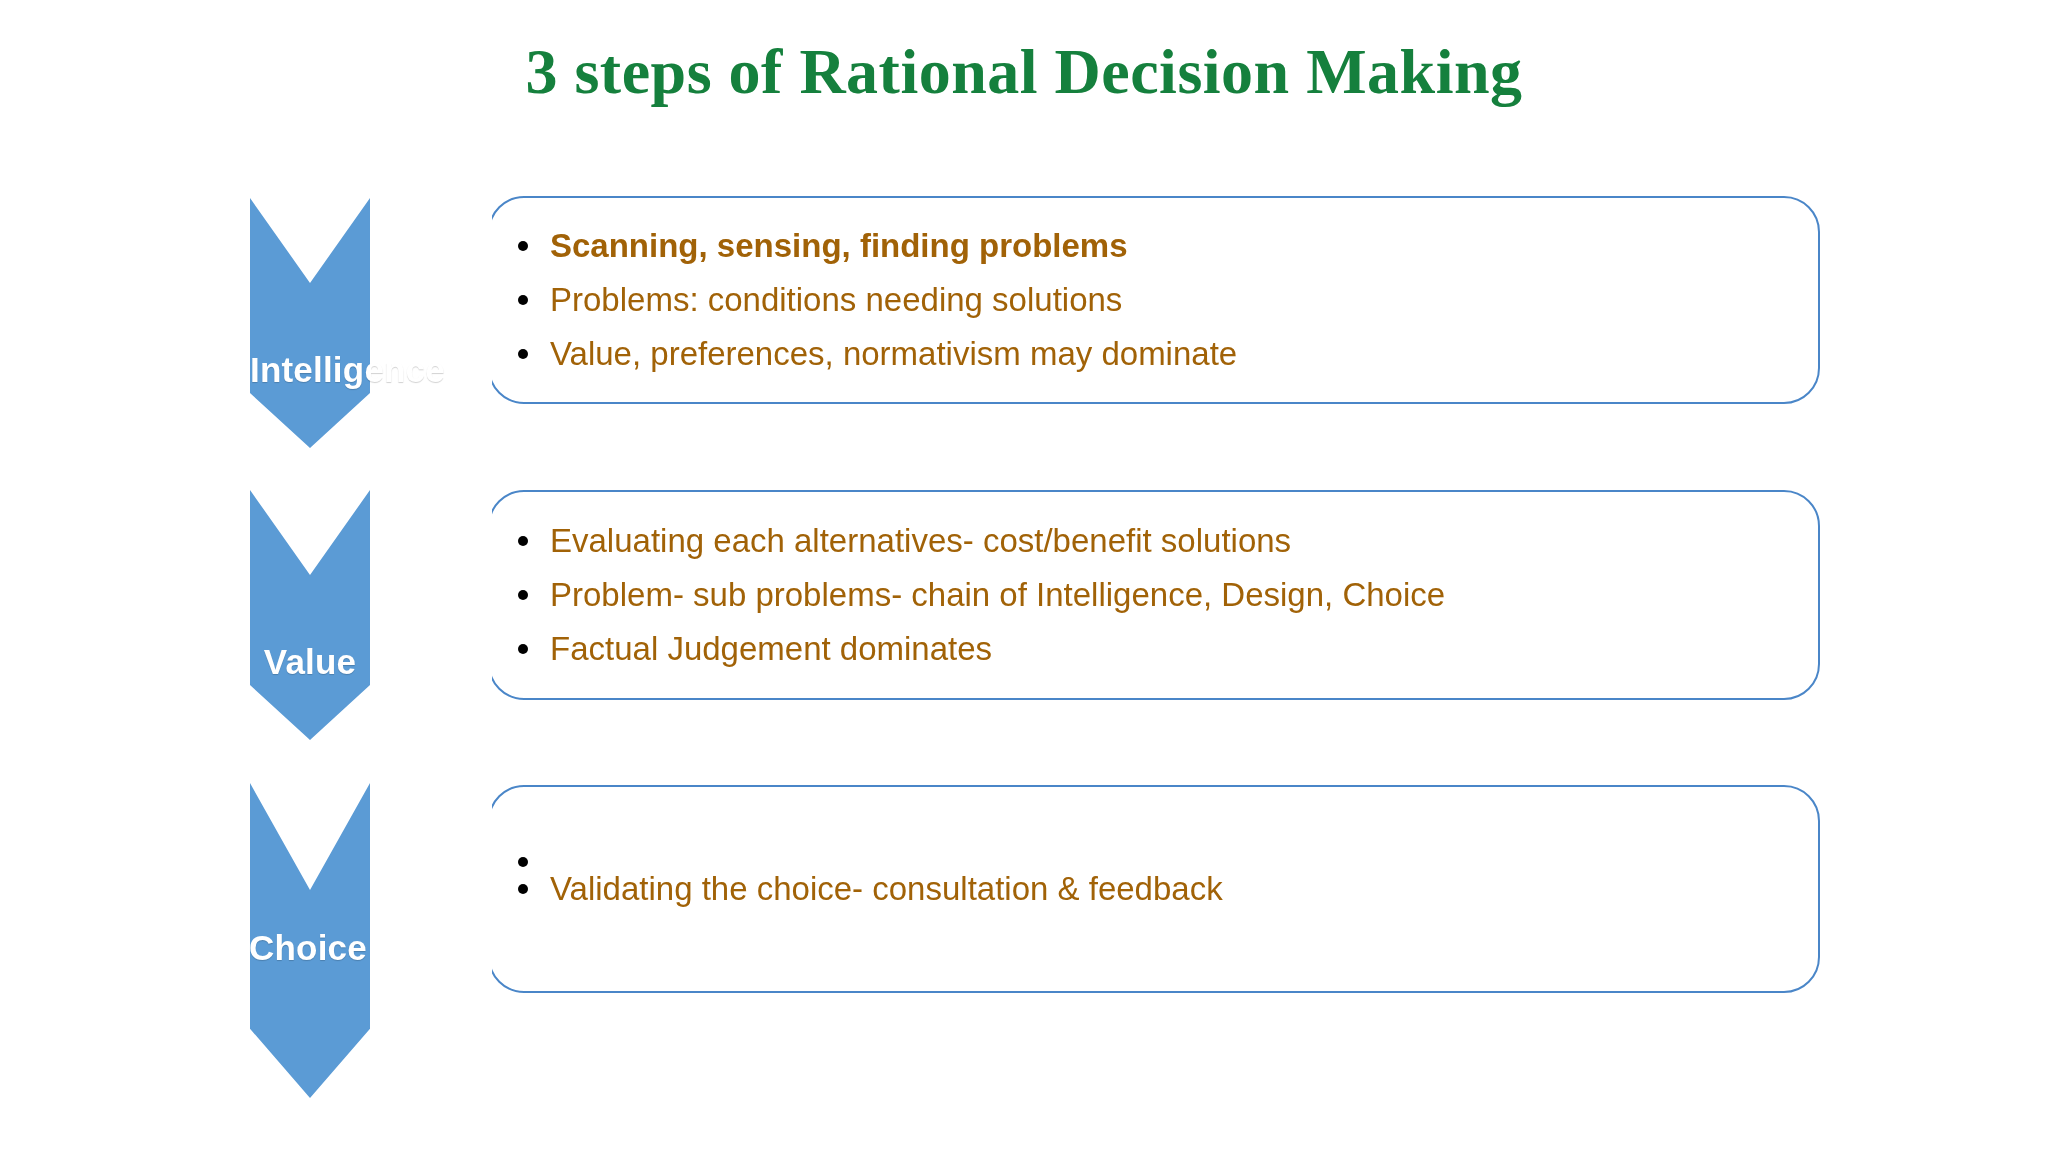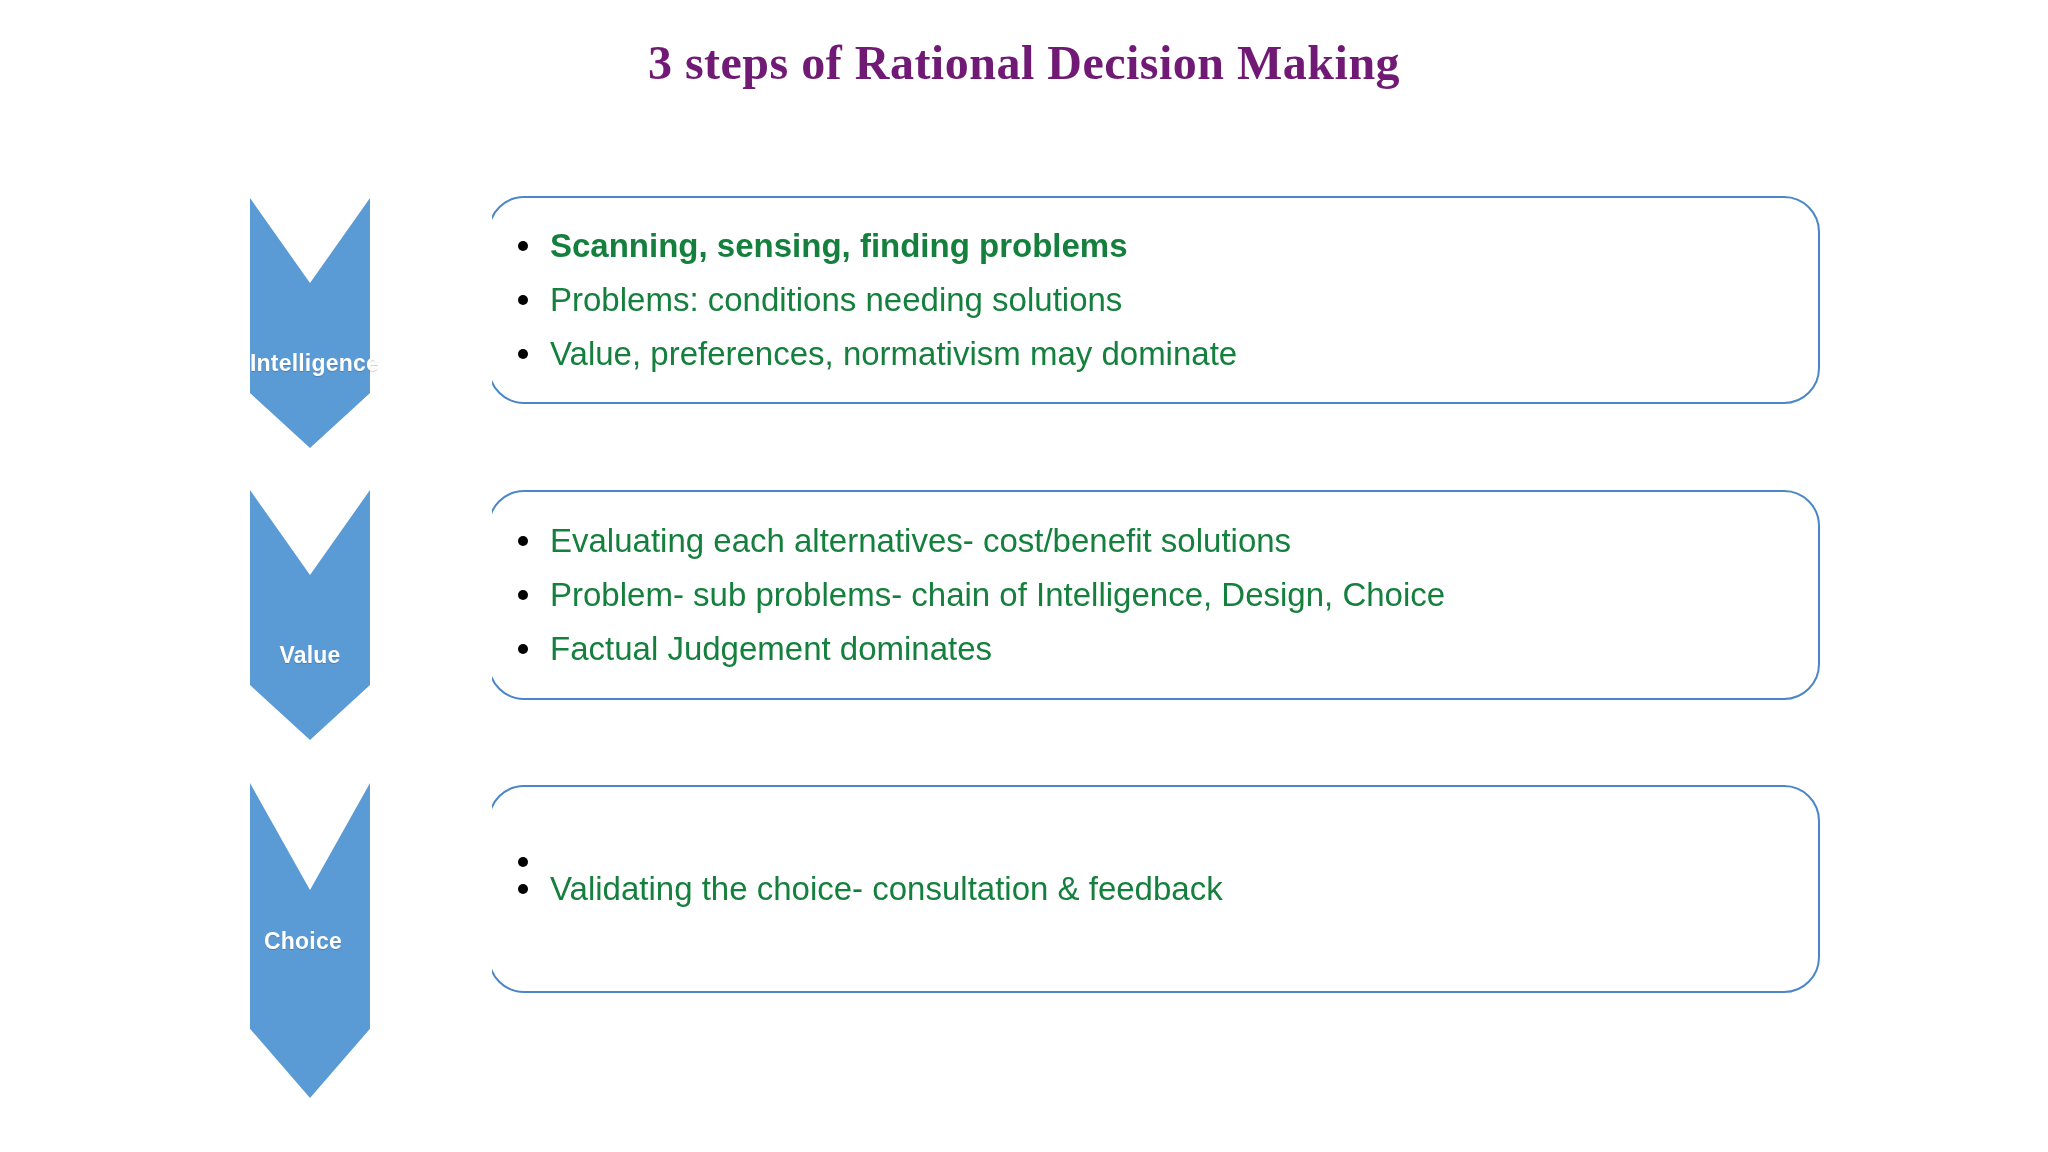--- a/index.html
+++ b/index.html
@@ -27,24 +27,24 @@
 
   
   #slide-title {
     position: absolute;
     left: 0;
     top: 38px;
     width: 2048px;
     text-align: center;
     font-family: "Liberation Serif", "DejaVu Serif", serif;
     font-weight: bold;
-    font-size: 48px;
+    font-size: 64px;
     line-height: 1.05;
     letter-spacing: 0.5px;
-    color: #701a75;
+    color: #15803d;
     white-space: nowrap;
   }
 
   
   .step-row {
     position: absolute;
     left: 0;
   }
 
   
@@ -56,21 +56,21 @@
     clip-path: polygon(0% 0%, 50% 34%, 100% 0%, 100% 78%, 50% 100%, 0% 78%);
   }
   .chevron-label {
     position: absolute;
     left: 0;
     width: 100%;
     text-align: center;
     color: #ffffff;
     font-family: "Liberation Sans", sans-serif;
     font-weight: bold;
-    font-size: 23px;
+    font-size: 35px;
     line-height: 1;
     white-space: nowrap;
     letter-spacing: 0.2px;
     text-shadow: 0 1px 1px rgba(0,0,0,0.18);
   }
 
   
   .card {
     position: absolute;
     box-sizing: border-box;
@@ -94,21 +94,21 @@
     list-style: none;
     margin: 0;
     padding: 0;
   }
   ul.bullets li {
     position: relative;
     padding-left: 46px;
     font-family: "Liberation Sans", sans-serif;
     font-size: 33px;
     line-height: 54px;
-    color: #15803d;
+    color: #a16207;
     white-space: nowrap;
   }
   ul.bullets li .bullet-dot {
     position: absolute;
     left: 14px;
     top: 50%;
     width: 10px;
     height: 10px;
     margin-top: -5px;
     border-radius: 50%;

